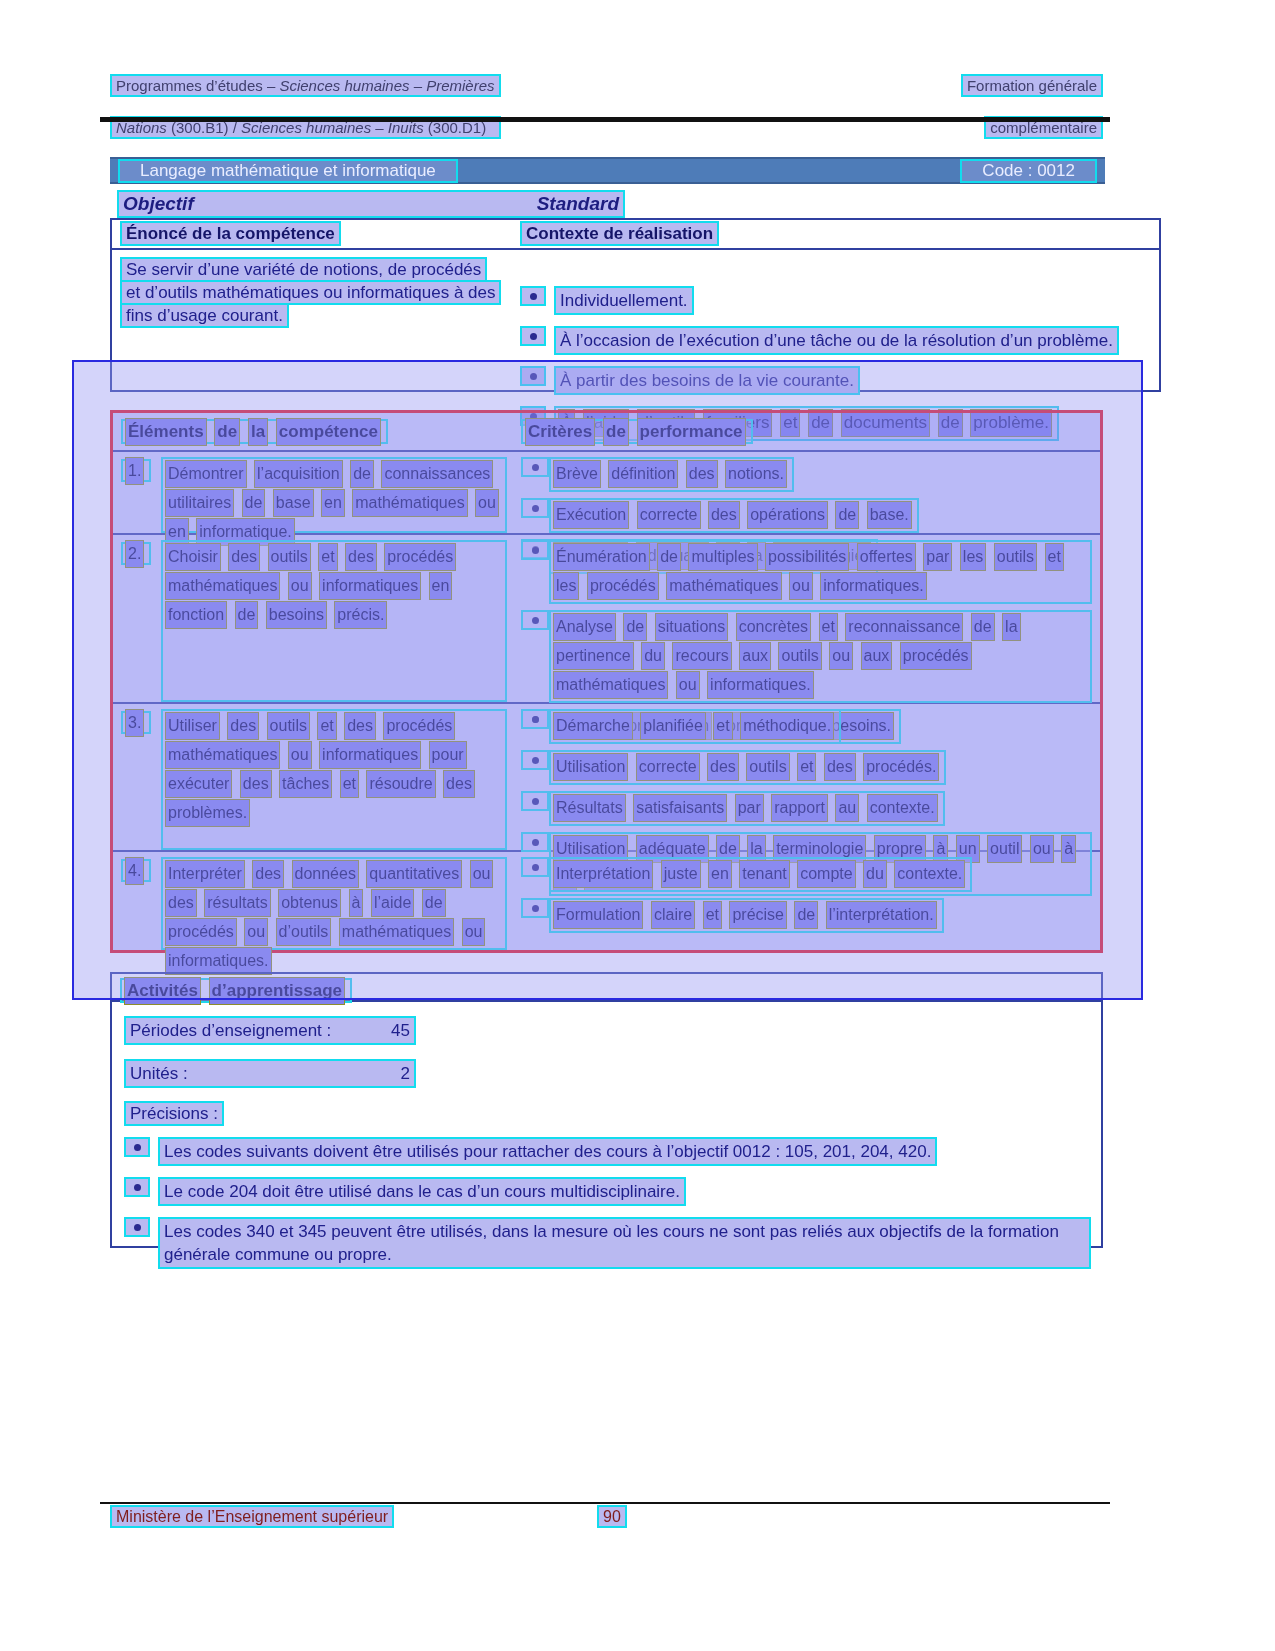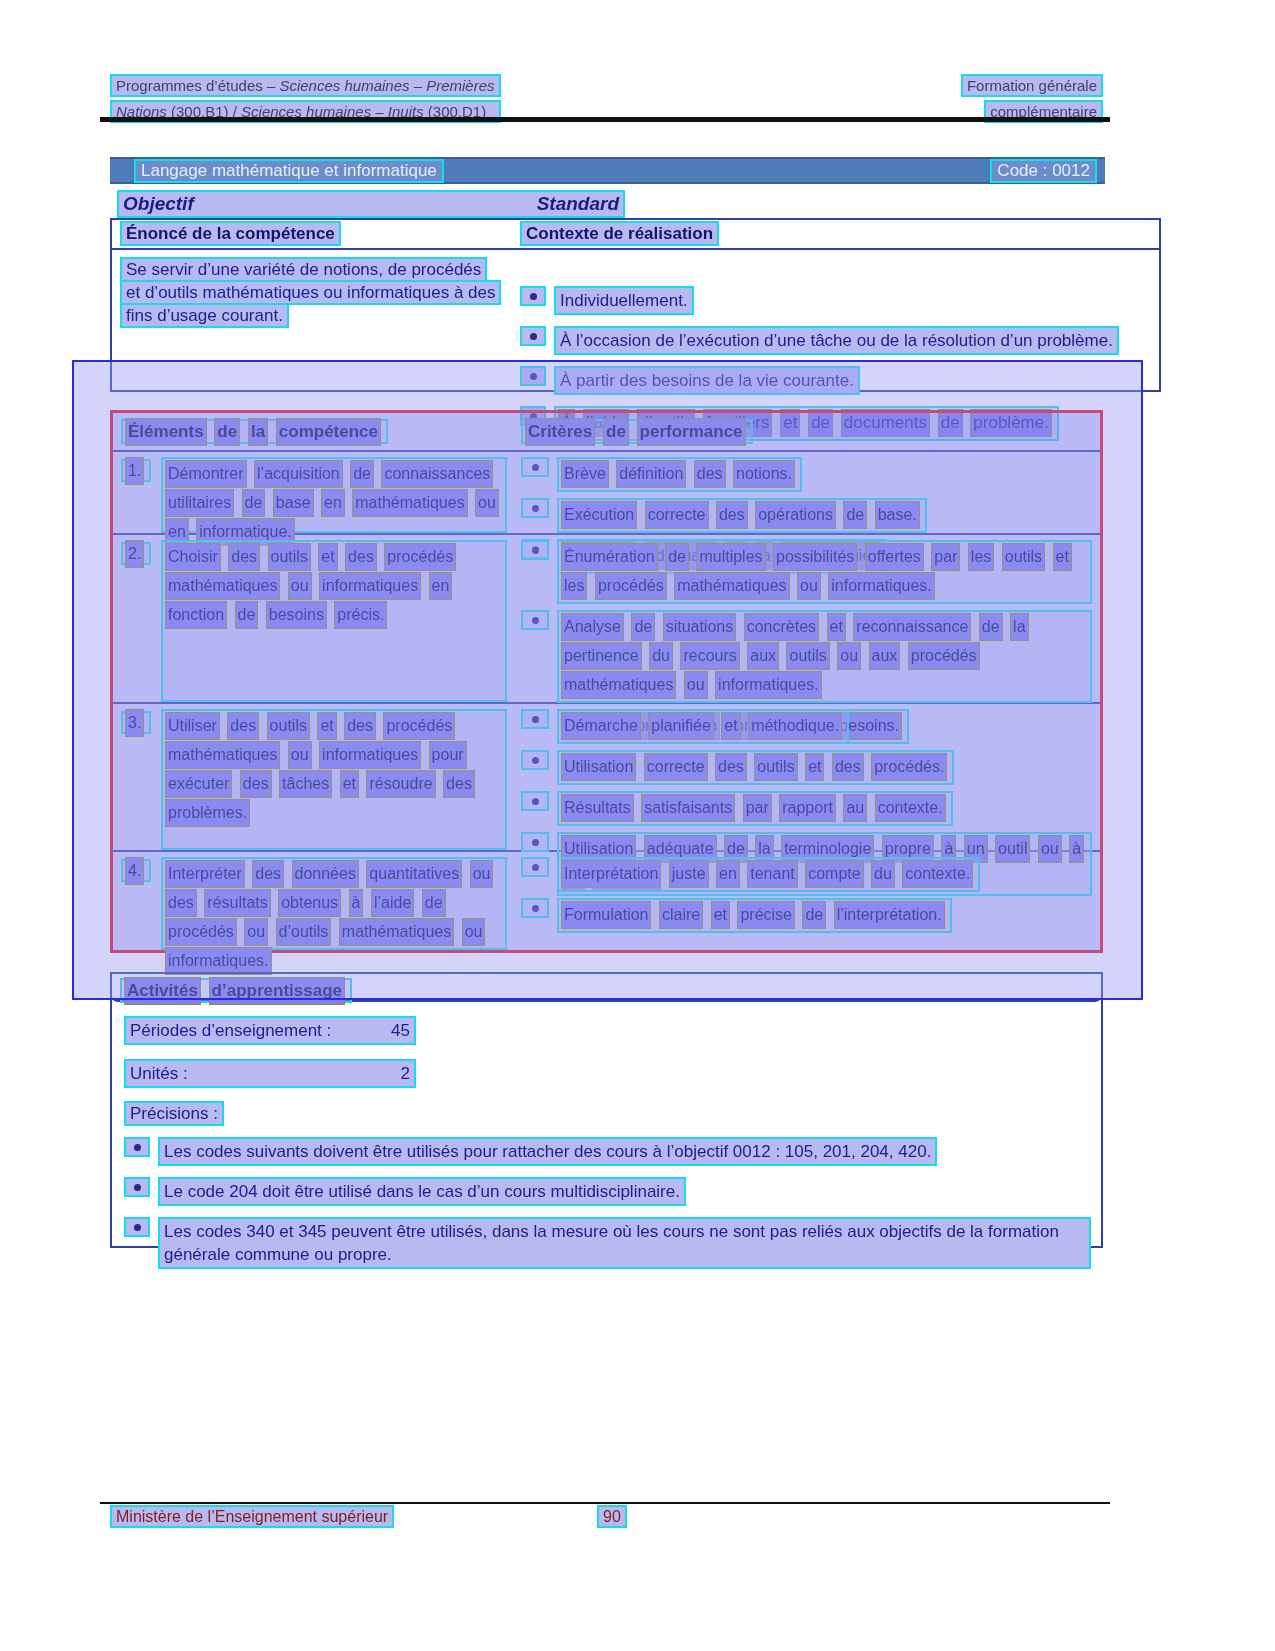--- a/index.html
+++ b/index.html
@@ -8,35 +8,35 @@
     position:relative; width:1275px; height:1651px; background:#ffffff;
     font-family:"Liberation Sans", sans-serif; color:#20208c; overflow:hidden;
   }
   .abs { position:absolute; }
 
   
   .hl {
     background:#b9b9f1; border:2px solid #12dcee; padding:1px 4px;
     -webkit-box-decoration-break:clone; box-decoration-break:clone;
   }
-  .hl-band { background:rgba(178,178,246,0.30); border:2px solid #12dcee; padding:0 5px;margin-left:16px; }
+  .hl-band { background:rgba(178,178,246,0.30); border:2px solid #12dcee; padding:0 20px; }
 
   
   .wline {
     border:2px solid #1fd8ea; background:rgba(190,190,248,0.38); padding:1px 2px;
     -webkit-box-decoration-break:clone; box-decoration-break:clone; line-height:26px;
   }
   .w {
     display:inline-block; background:#8080ee; border:1px solid #8e8e2a;
     padding:0 2px; margin:0 3px 1px 0; color:#10105e;
   }
 
   
   .hdr-row { display:flex; justify-content:space-between; width:993px; font-size:15px; color:#40406e; }
-  .hdr-col { display:flex; flex-direction:column; gap:3px; }
+  .hdr-col { display:flex; flex-direction:column; gap:19px; }
   .hdr-col.right { text-align:right; align-items:flex-end;margin-left:37px; }
   .it { font-style:italic; }
   .black-rule { background:#111111; }
 
   
   .band {
     display:flex; justify-content:space-between; align-items:center;
     background:#4e7cb8; color:#e9edff; font-size:17px; padding:0 8px;
     border-top:2px solid #3a5f94; border-bottom:2px solid #3a5f94;
   }
@@ -60,26 +60,26 @@
 
   
   .red-table { border:3px solid #e51520; background:rgba(105,105,238,0.30); font-size:16px; }
   .rt-head { display:flex; font-weight:bold; font-size:17px; color:#13135e;
              padding:5px 8px; height:37px; }
   .rt-head .cellL { width:400px; flex:none; }
   .rt-row { display:flex; border-top:2px solid #3946a8; padding:5px 8px 0 8px; }
   .rt-row .left { width:400px; flex:none; display:flex; gap:6px; padding-right:14px; }
   .rt-row .numcell { flex:none; width:34px; }
   .rt-row .right { flex:1; }
-  .crit { display:flex; align-items:flex-start; gap:8px; margin-bottom:6px; }
+  .crit { display:flex; align-items:flex-start; gap:0; margin-bottom:6px; }
   .crit .dotcell { width:28px; }
 
   
   .act-head { font-weight:bold; font-size:17px; color:#151568;
-              border-bottom:2px solid #3040a0; padding:3px 8px; height:28px;border-radius:6px; }
+              border-bottom:2px solid #3040a0; padding:3px 8px; height:28px; }
   .act-body { padding:14px 10px 0 12px; font-size:17px; line-height:23px; }
   .kv { display:inline-flex; justify-content:space-between; width:292px; }
   .spacer12 { height:12px; } .spacer14 { height:14px; }
 
   
   .overlay-blue {
     border:2px solid #2a2ae0; background:rgba(152,152,242,0.42);
     pointer-events:none; z-index:6;
   }
 

